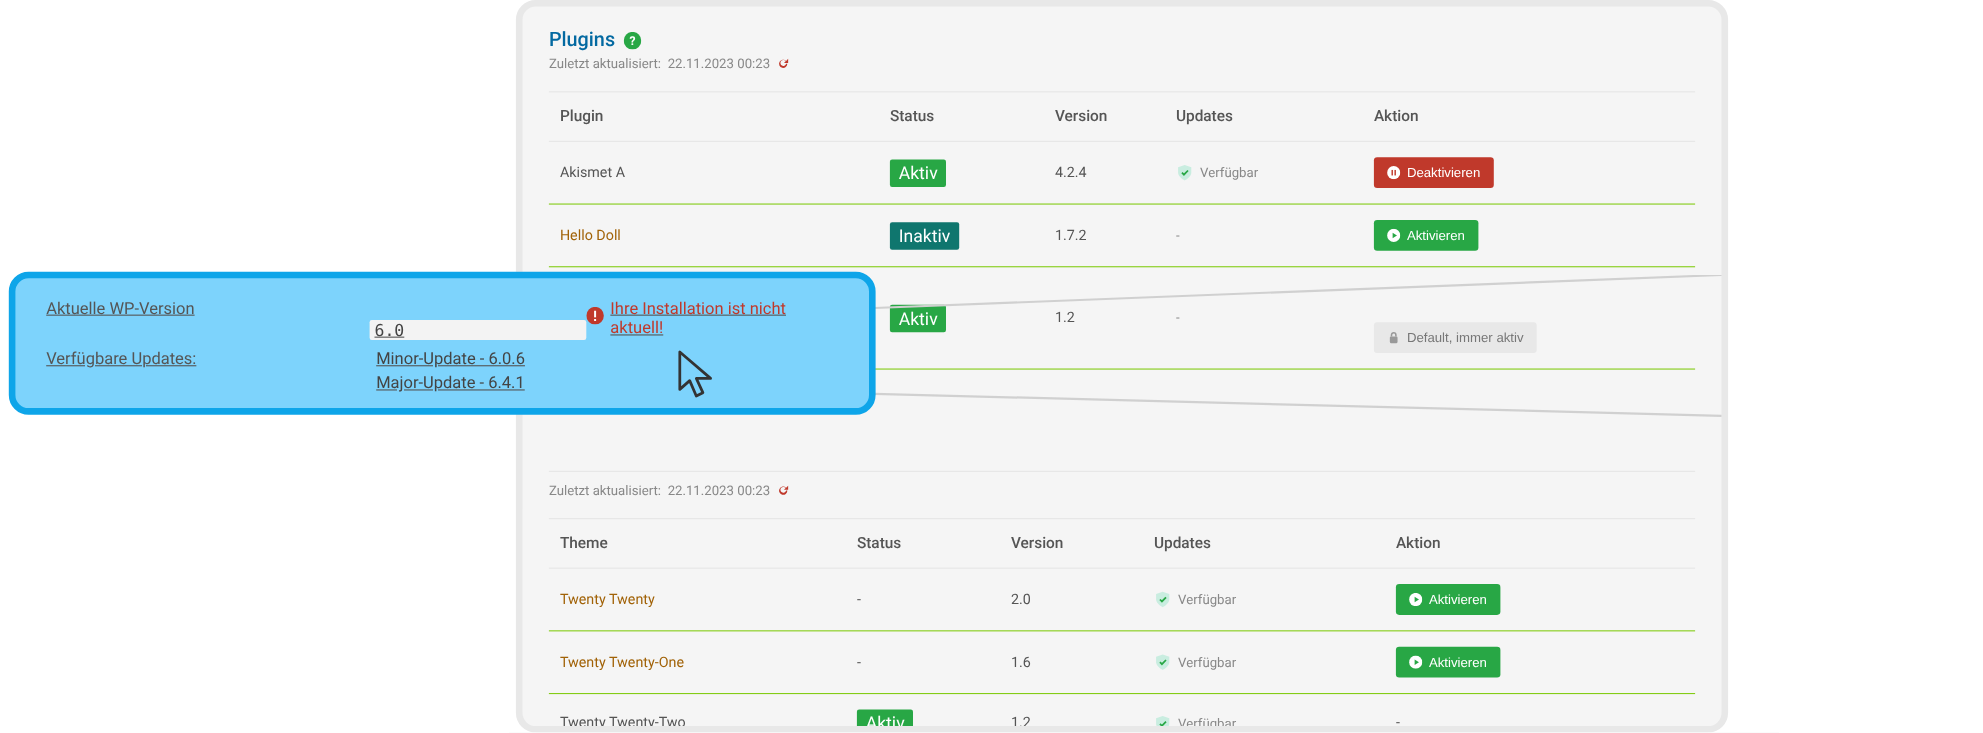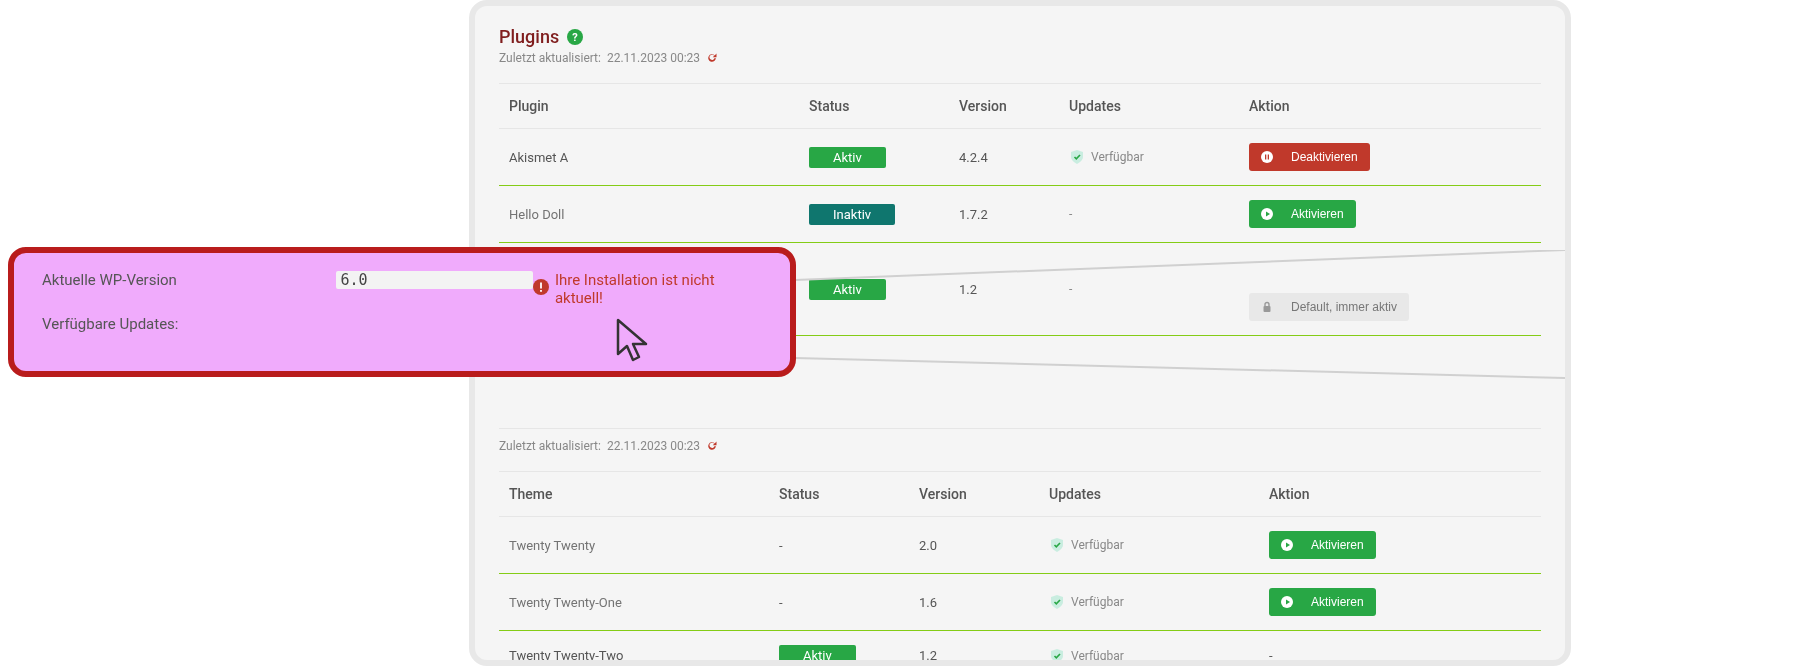--- a/index.html
+++ b/index.html
@@ -37,21 +37,21 @@
     z-index: 0;
   }
   .wp-logo svg { width: 100%; height: 100%; }
 
   .section-group { position: relative; z-index: 1; }
 
   .section-header {
     display: flex;
     align-items: center;
     gap: 8px;
-    color: #7f1d1d;
+    color: #0369a1;
     font-size: 18px;
     font-weight: 500;
   }
   .section-sub {
     color: #888;
     font-size: 12px;
     margin-top: 4px;
     display: flex;
     align-items: center;
     gap: 6px;
@@ -74,45 +74,45 @@
     font-size: 14px;
     font-weight: 500;
     border-bottom: 1px solid #e6e6e6;
   }
   .trow {
     font-size: 13px;
     color: #555;
     border-bottom: 1px solid #84cc16;
     align-items: center;
   }
-  .trow.muted .col-name { color: #737373; }
+  .trow.muted .col-name { color: #a16207; }
 
   .col-name   { width: 310px; padding-left: 10px; }
   .col-status { width: 150px; }
   .col-ver    { width: 110px; }
   .col-upd    { width: 180px; display:flex; align-items:center; gap:6px; }
   .col-act    { flex: 1; }
 
   .badge {
     display: inline-block;
-    font-size: 13px;
+    font-size: 16px;
     color: #fff;
-    padding: 3px 24px;
+    padding: 3px 8px;
     border-radius: 2px;
   }
   .badge.green { background: #28a745; }
   .badge.red   { background: #0f766e; }
 
   .upd-icon { width:16px; height:16px; }
   .upd-text { font-size: 12px; color:#888; }
 
   .btn {
     display: inline-flex;
     align-items: center;
-    gap: 18px;
+    gap: 6px;
     font-size: 12px;
     color: #fff;
     border: none;
     padding: 7px 12px;
     border-radius: 3px;
     cursor: pointer;
   }
   .btn .bico { width:12px; height:12px; display:inline-block; }
   .btn.red   { background: #c0392b; }
   .btn.green { background: #28a745; }
@@ -120,32 +120,33 @@
 
   .spacer { height: 88px; }
 
   
   .version-card {
     position: absolute;
     left: 8px;
     top: 247px;
     width: 788px;
     height: 130px;
-    background: #f0abfc;
-    border: 6px solid #b91c1c;
+    background: #7dd3fc;
+    border: 6px solid #0ea5e9;
     border-radius: 18px;
     padding: 18px 28px;
     z-index: 5;
     font-size: 15px;
     color: #555;
+    text-decoration: underline;
   }
   .vc-row { display:flex; align-items:flex-start; margin-bottom:8px; }
   .vc-label { width: 300px; color:#555; }
   .vc-value { width: 200px; color:#444; }
-  .vc-value.mono { font-family: ui-monospace, Menlo, Consolas, monospace; background:#f3f3f3; padding:0 4px; border-radius:2px; }
+  .vc-value.mono { font-family: ui-monospace, Menlo, Consolas, monospace; background:#f3f3f3; padding:0 4px; border-radius:2px;margin-top:20px; }
   .vc-warn { display:inline-flex; align-items:center; gap:6px; color:#c0392b; font-size:15px; }
 
   
   .conn {
     position:absolute;
     z-index:3;
     pointer-events:none;
   }
 
   
@@ -388,20 +389,24 @@
             <circle cx="8" cy="8" r="8" fill="#c0392b"></circle>
             <rect x="7.1" y="3.5" width="1.8" height="6" fill="#fff"></rect>
             <rect x="7.1" y="11" width="1.8" height="1.8" fill="#fff"></rect>
           </svg>
       </span>
       <span>Ihre Installation ist nicht aktuell!</span>
     </div>
   </div>
   <div class="vc-row">
     <div class="vc-label">Verfügbare Updates:</div>
+    <div>
+      <div class="vc-value" style="width:auto">Minor-Update - 6.0.6</div>
+      <div class="vc-value" style="width:auto; margin-top:4px;">Major-Update - 6.4.1</div>
+    </div>
   </div>
 </div>
 
 <div class="cursor">
   <svg width="40" height="48" viewBox="0 0 40 48">
     <path d="M4 2 L4 36 L13 28 L19 42 L25 39 L19 26 L32 26 Z" fill="none" stroke="#333" stroke-width="2.5" stroke-linejoin="round"></path>
   </svg>
 </div>
 
 </body></html>

